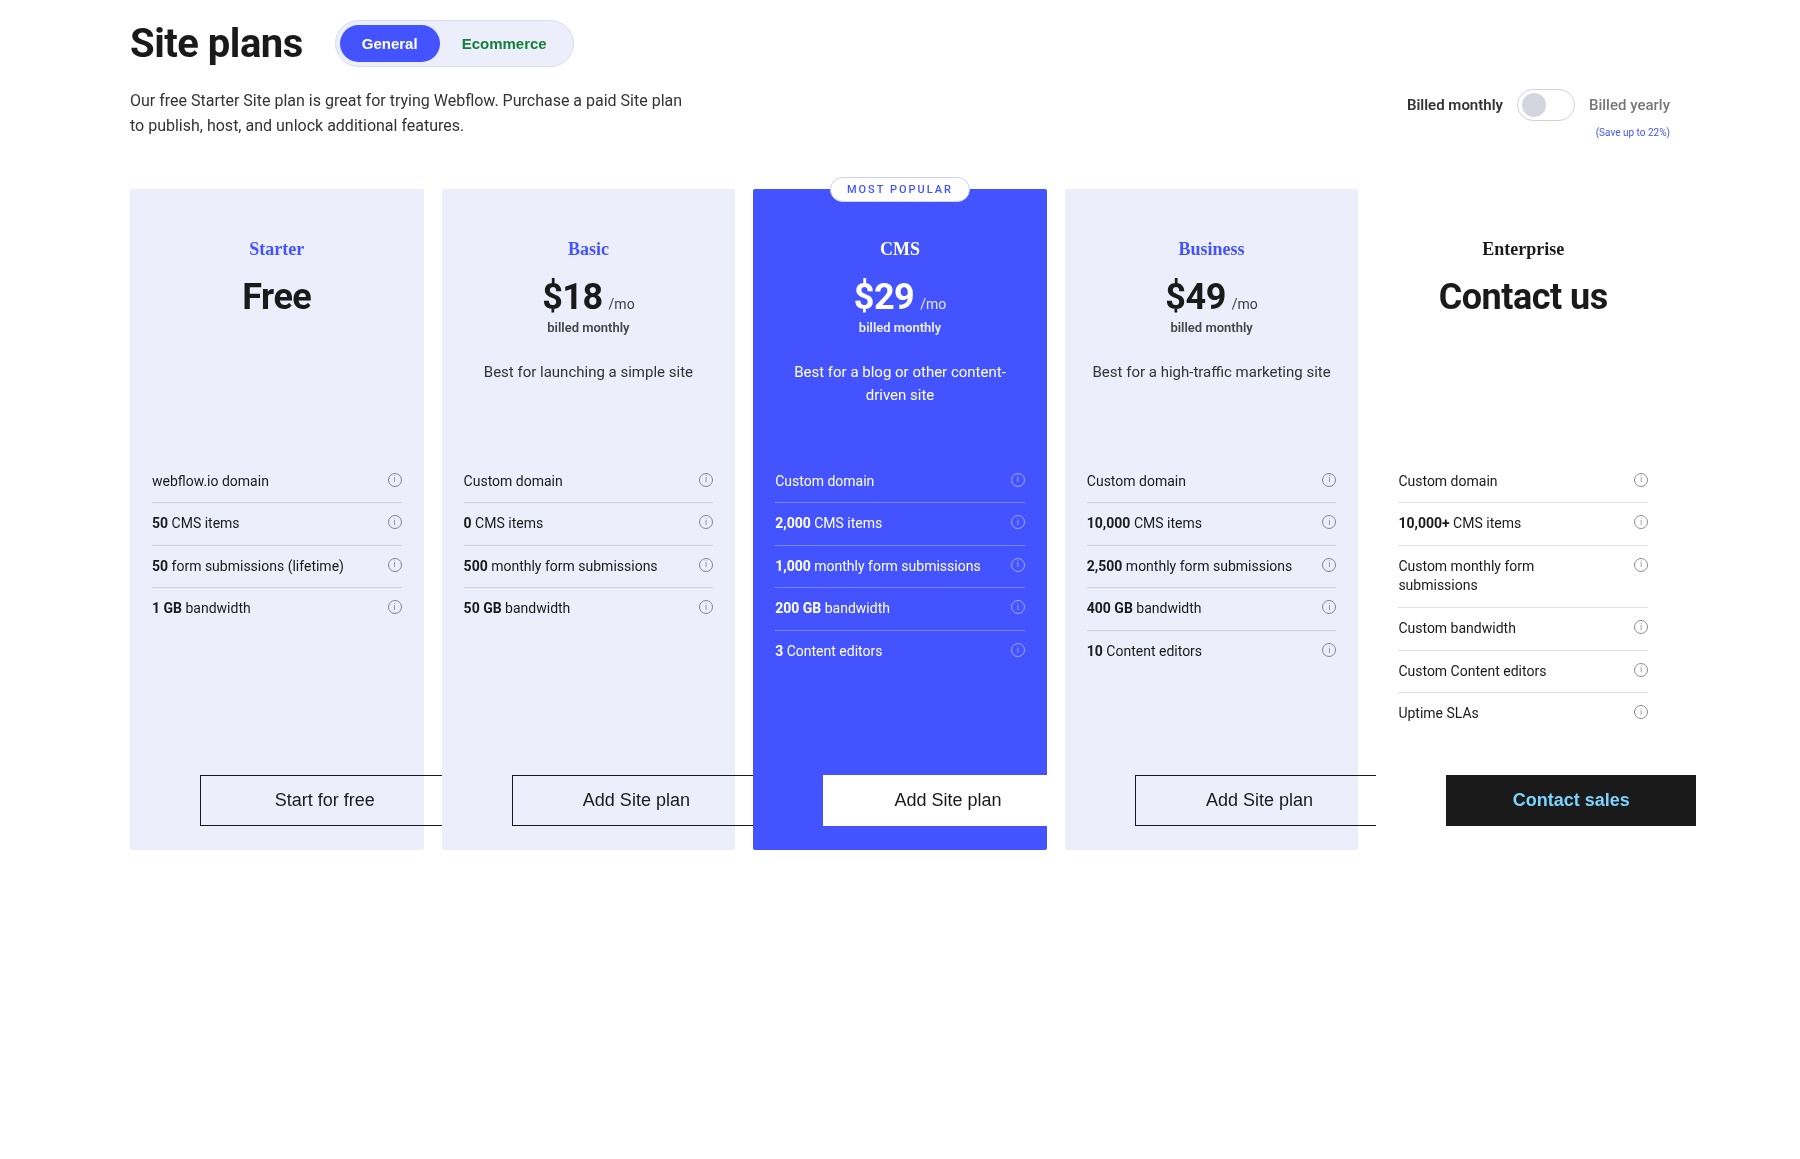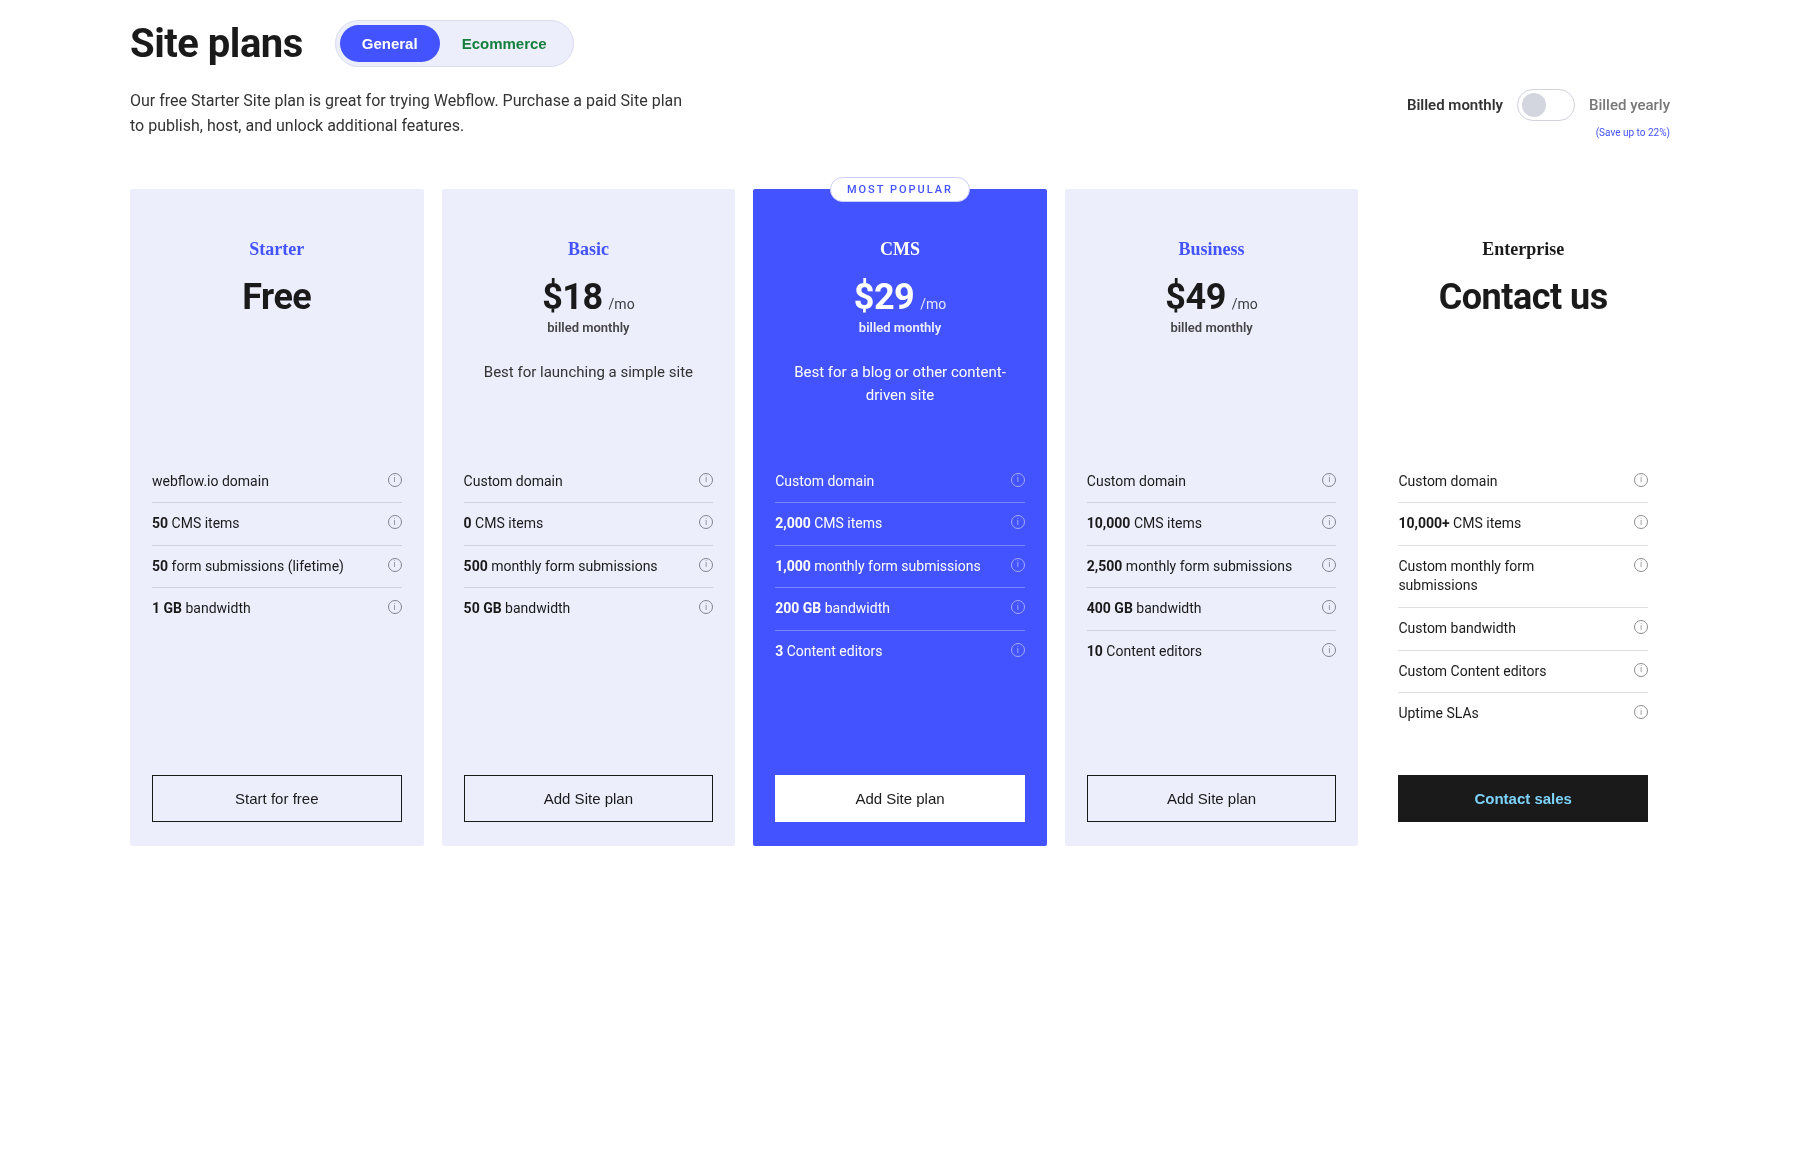--- a/index.html
+++ b/index.html
@@ -192,26 +192,27 @@
     font-size: 9px;
     display: inline-flex;
     align-items: center;
     justify-content: center;
     opacity: 0.5;
     margin-top: 1px;
   }
   .cta {
     width: 100%;
     padding: 14px 5px;
-    font-size: 15px;
+    font-size: 18px;
     font-weight: 500;
     border: 1px solid #1a1a1a;
     background: transparent;
     color: #1a1a1a;
     cursor: pointer;
+    margin-left: 48px;
   }
   .plan.featured .cta {
     background: #fff;
     border-color: #fff;
     color: #1a1a1a;
   }
   .plan.enterprise .cta {
     background: #1a1a1a;
     color: #7dd3fc;
     font-weight: 600;
@@ -334,20 +335,21 @@
     <button class="cta">Add Site plan</button>
   </div>
 
   <div class="plan">
     <div class="plan-name">Business</div>
     <div class="price-row">
       <span class="price">$49</span>
       <span class="per">/mo</span>
     </div>
     <div class="billed">billed monthly</div>
+    <div class="desc">Best for a high-traffic marketing site</div>
     <ul class="features">
       <li class="feature">
           <span class="feature-text"><b></b><span>Custom domain</span></span>
           <span class="info-icon">i</span>
         </li>
       <li class="feature">
           <span class="feature-text"><b>10,000</b><span> CMS items</span></span>
           <span class="info-icon">i</span>
         </li>
       <li class="feature">

